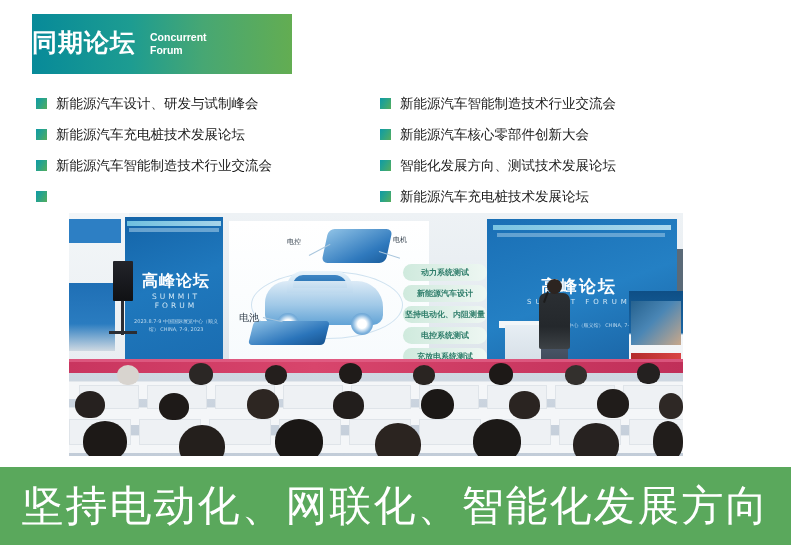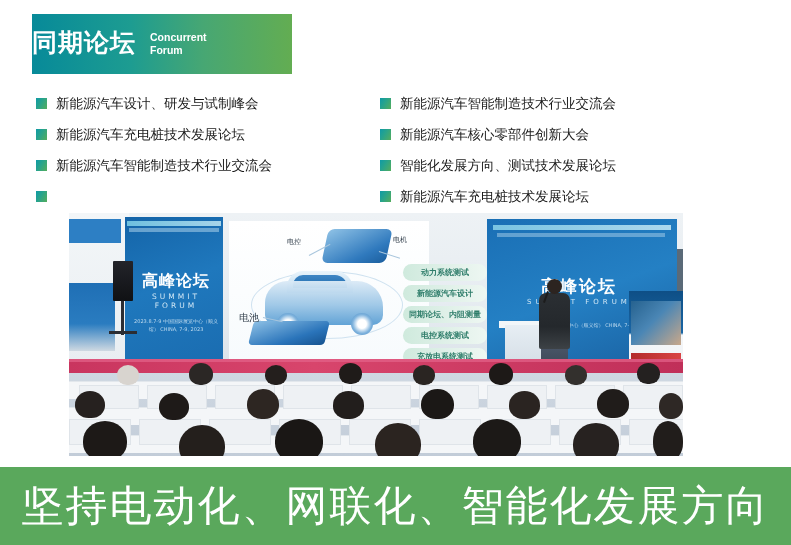--- a/index.html
+++ b/index.html
@@ -266,21 +266,21 @@
       <div class="ph-layer lbl-diankong" style="left:58px;top:16px;">电控</div>
       <div class="ph-layer lbl-dianchi" style="left:10px;top:90px;">电池</div>
       <div class="lead" style="left:80px;top:34px;width:24px;transform:rotate(-28deg);"></div>
       <div class="lead" style="left:150px;top:30px;width:22px;transform:rotate(18deg);"></div>
       <div class="lead" style="left:34px;top:96px;width:20px;transform:rotate(12deg);"></div>
     </div>
 
     <div class="ph-layer pills">
       <div class="pill">动力系统测试</div>
       <div class="pill">新能源汽车设计</div>
-      <div class="pill">同期论坛、内阻测量</div>
+      <div class="pill">坚持电动化、内阻测量</div>
       <div class="pill">电控系统测试</div>
       <div class="pill">充放电系统测试</div>
       <div class="pill">充电桩测试</div>
     </div>
 
     <div class="ph-layer stage-r"></div>
     <div class="ph-layer sr-top"></div>
     <div class="ph-layer sr-sub"></div>
     <div class="ph-layer sr-title">高峰论坛</div>
     <div class="ph-layer sr-en">SUMMIT FORUM</div>

